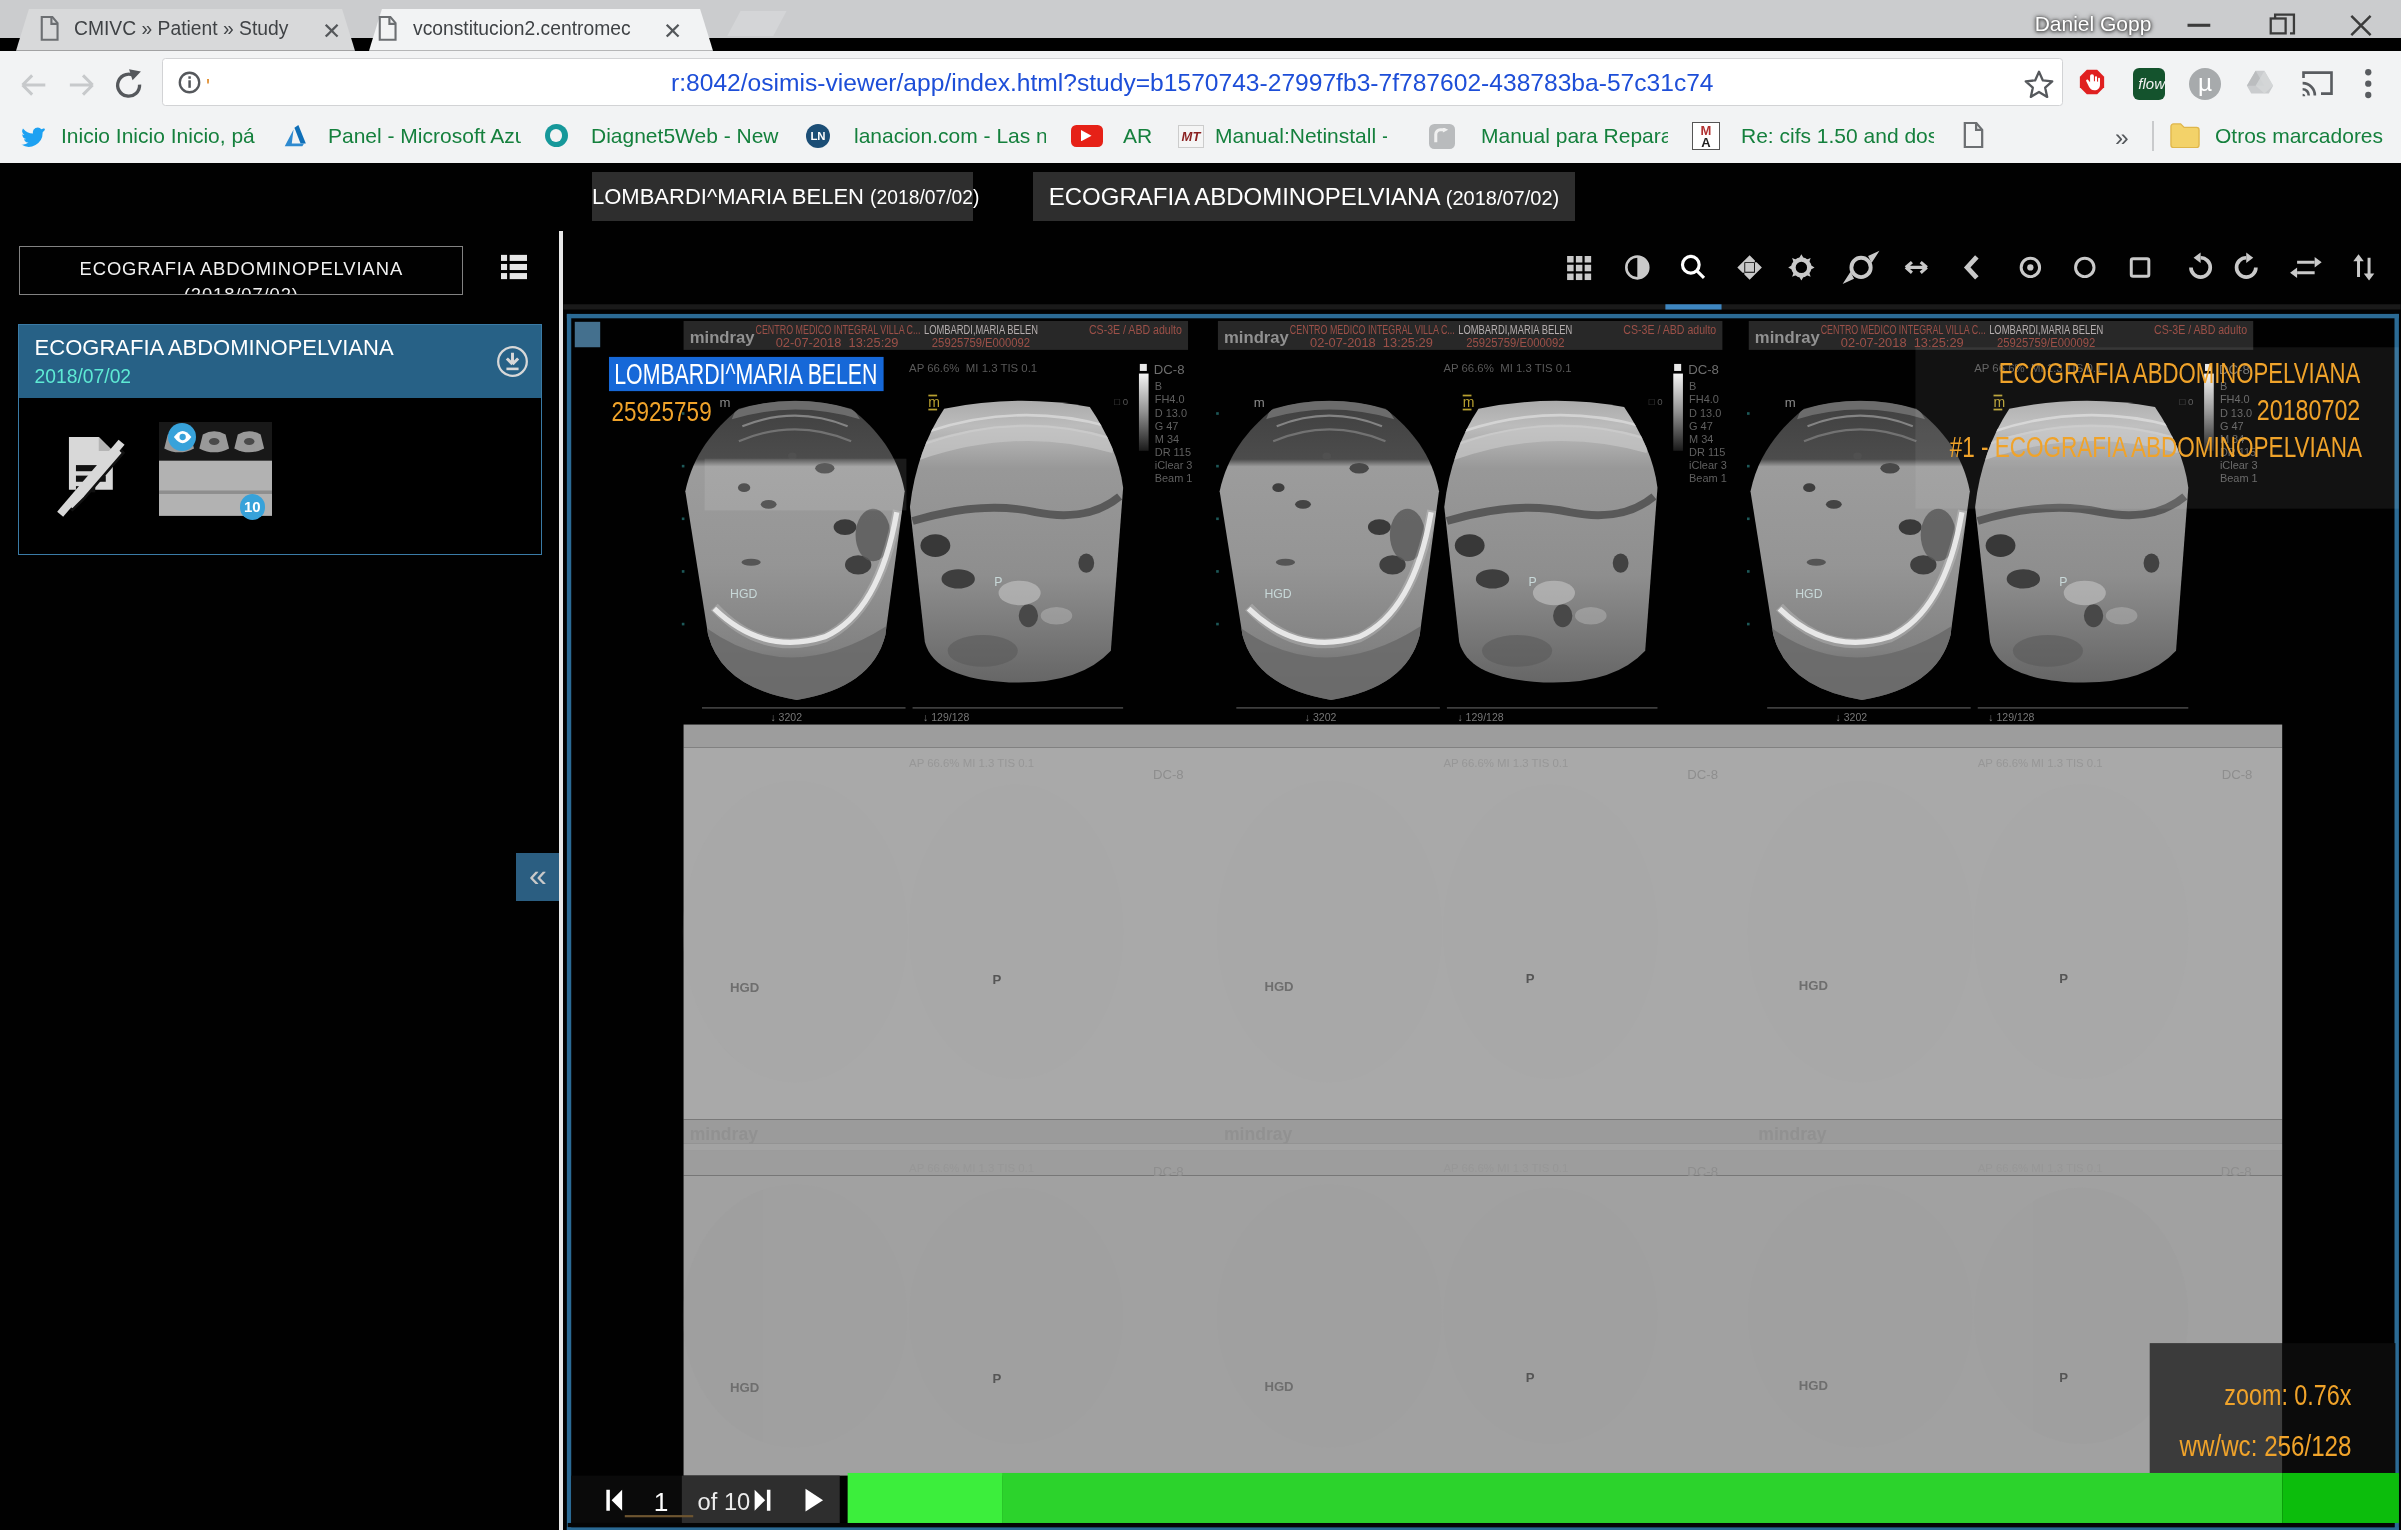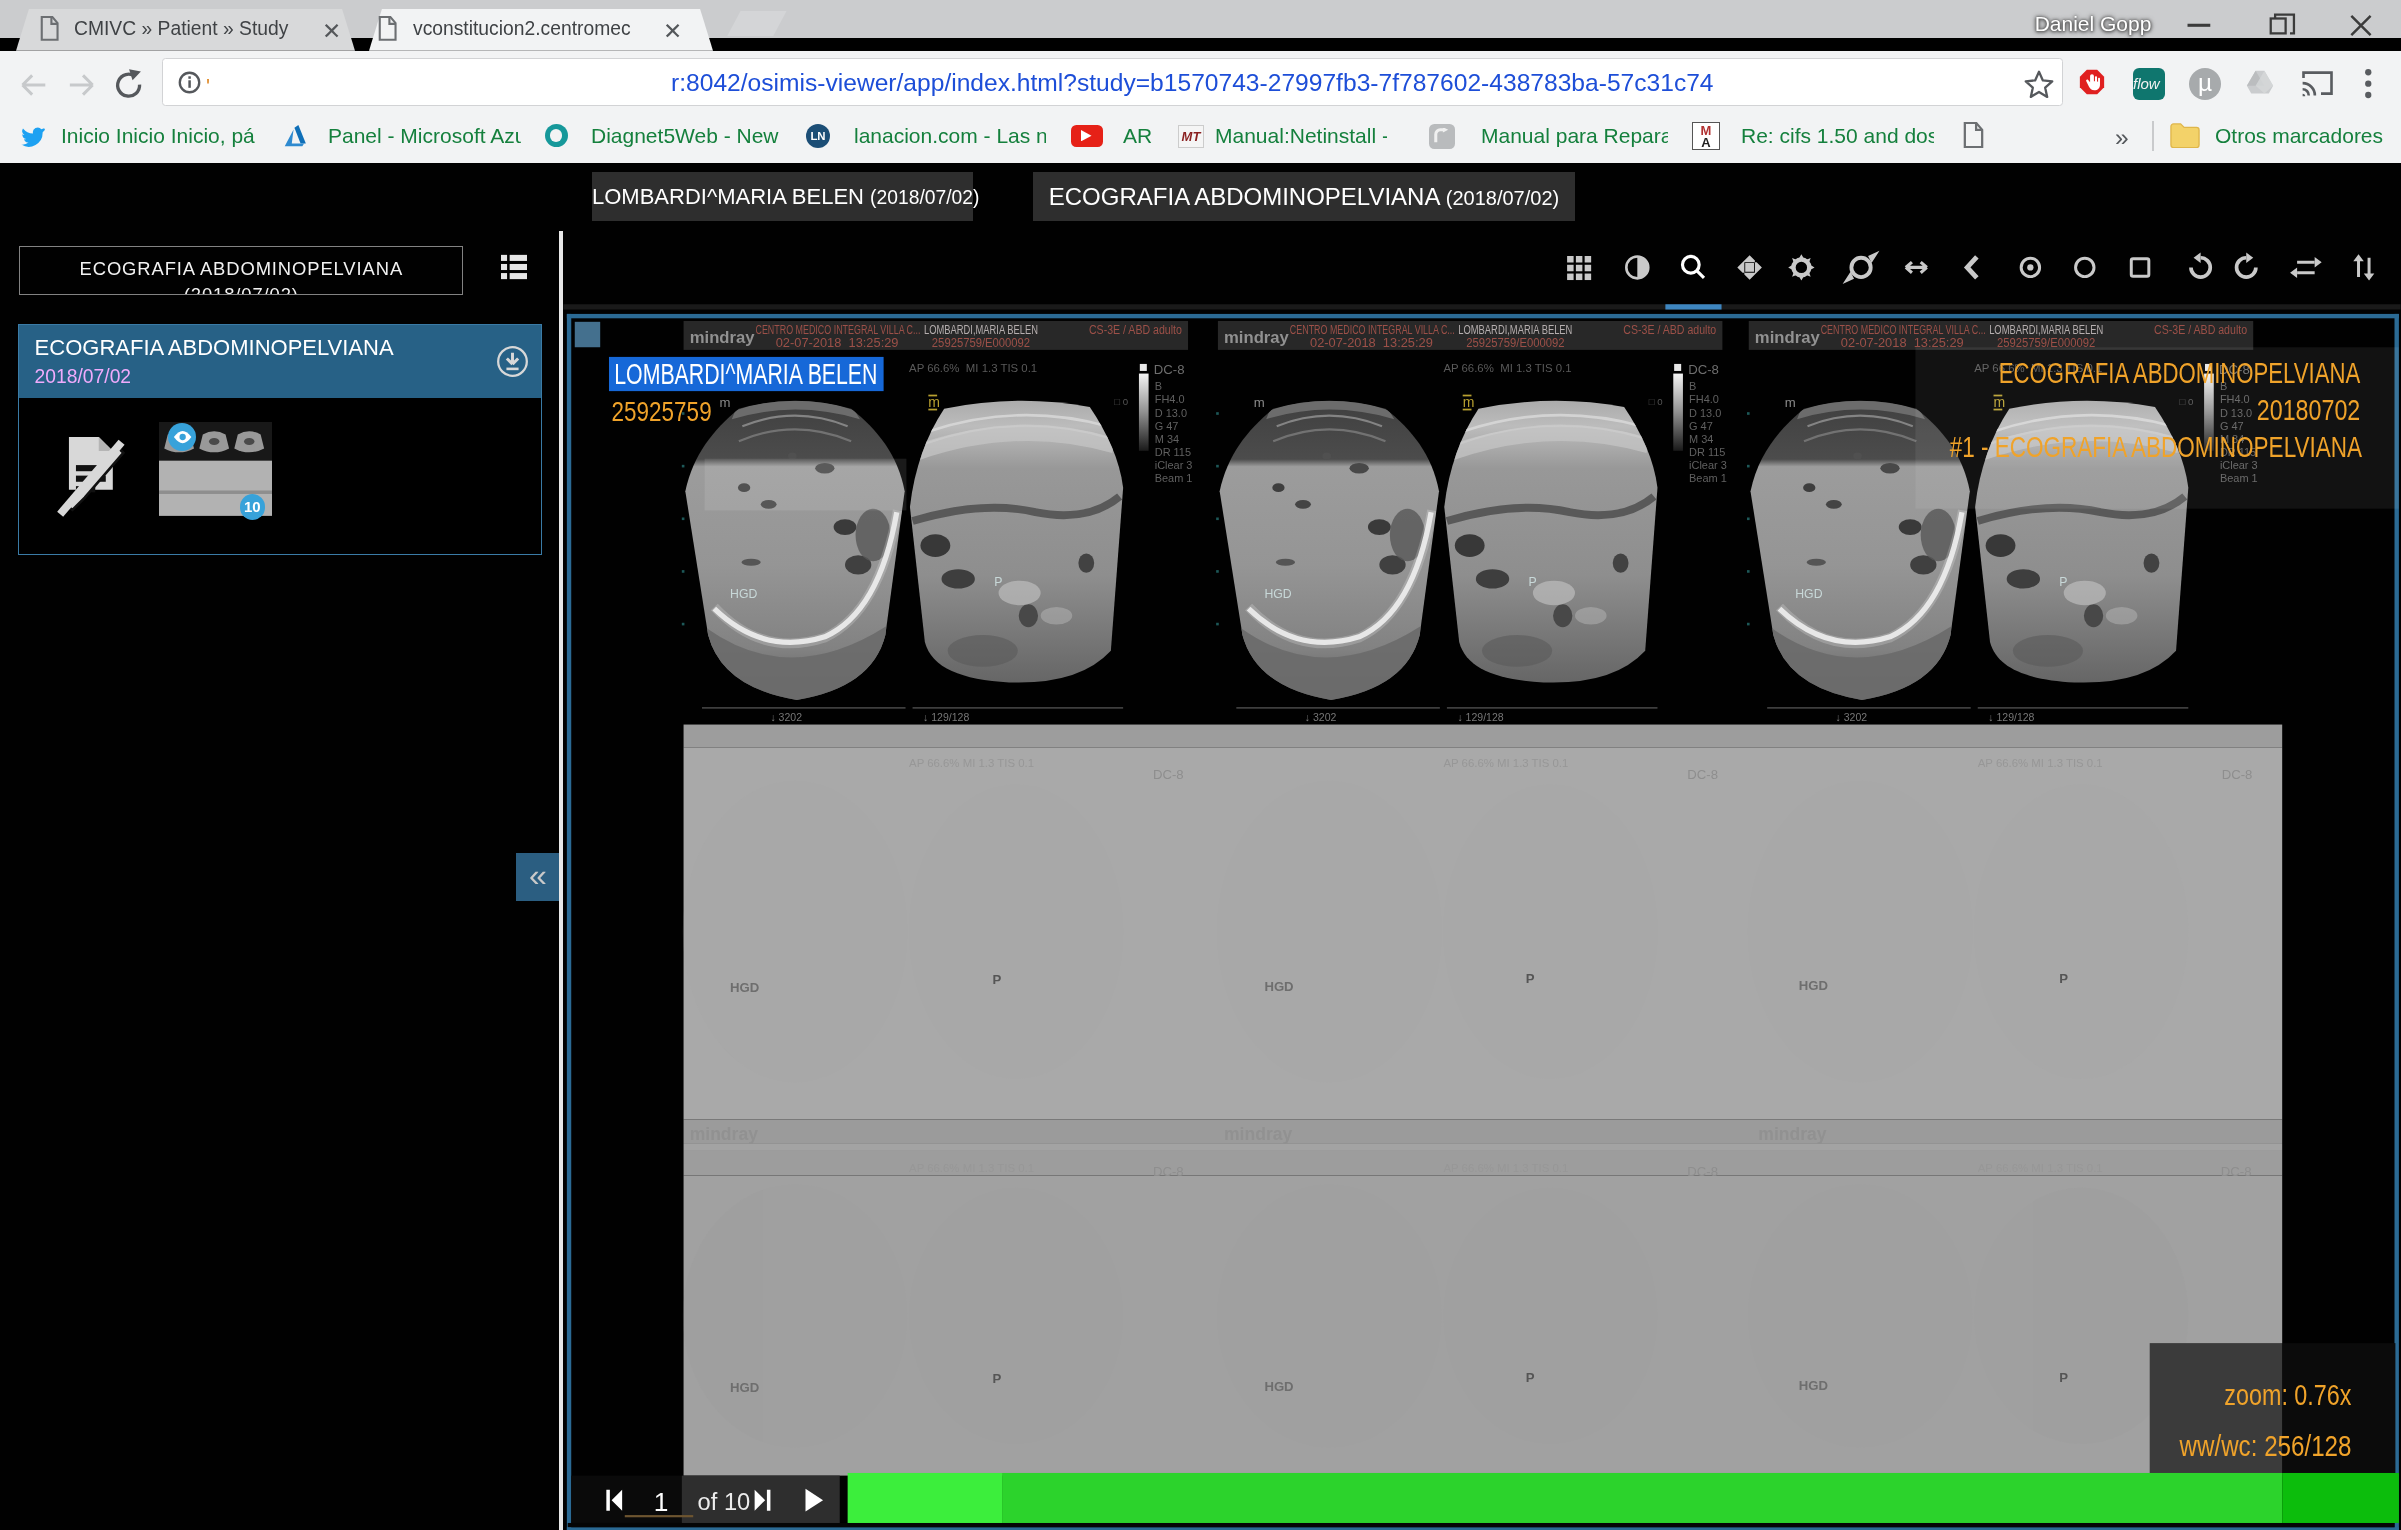--- a/index.html
+++ b/index.html
@@ -23,21 +23,21 @@
 
 #viewer{position:absolute;left:0;top:163px;width:2401px;height:1367px;background:#010101}
 .hbtn{position:absolute;top:8.8px;height:49px;background:#2e2e2e;color:#fff;font-size:24px;text-align:center;line-height:49px;white-space:nowrap}
 .hbtn small{font-size:20px}
 #sbox{position:absolute;left:19.3px;top:83px;width:444px;height:49px;border:1.8px solid #828282;overflow:hidden;text-align:center}
 #sbox .l1{margin-top:10.5px;font-size:18.4px;color:#f2f2f2;letter-spacing:0.9px}
 #sbox .l2{font-size:18.4px;color:#f2f2f2;margin-top:4.4px;letter-spacing:0.9px}
 #panel{position:absolute;left:17.6px;top:161px;width:524px;height:231px;border:1.8px solid #3a7ba6;background:#000}
 #phead{position:absolute;left:0;top:0;width:100%;height:73px;background:#276186}
 #phead .t1{position:absolute;left:16px;top:9.7px;font-size:22px;color:#fff;white-space:nowrap}
-#phead .t2{position:absolute;left:16px;top:41px;font-size:19.3px;color:#f0abfc}
+#phead .t2{position:absolute;left:16px;top:41px;font-size:19.3px;color:#5eead4}
 #collapse{position:absolute;left:516px;top:690px;width:44px;height:48px;background:#2b5e81;color:#c9c9c9;font-size:32px;text-align:center;line-height:44px}
 #vline{position:absolute;left:559px;top:68px;width:3.5px;height:1300px;background:#e8e8e8}
 </style></head>
 <body>
 <div id="stage">
 
   <div id="tabbar">
     <div class="tab tab1"></div>
     <div class="tab tab2"></div>
     <div class="newtab"></div>
@@ -79,21 +79,21 @@
     <div class="abs" style="left:206px;top:23px;font-size:21px;color:#e08a28">'</div>
     <div id="url">r:8042/osimis-viewer/app/index.html?study=b1570743-27997fb3-7f787602-438783ba-57c31c74</div>
     <svg class="abs" style="left:2024px;top:19.3px" width="30" height="30" viewBox="0 0 34 34">
         <path d="M17 2 l4.4 9.8 10.6 1 -8 7.2 2.3 10.5 -9.3 -5.6 -9.3 5.6 2.3 -10.5 -8 -7.2 10.6 -1 z" fill="none" stroke="#55585c" stroke-width="2.6" stroke-linejoin="round"></path>
       </svg>
 
     <svg class="abs" style="left:2079px;top:18.4px" width="26" height="26" viewBox="0 0 30 30">
         <path d="M9 1 h12 l8 8 v12 l-8 8 h-12 l-8 -8 v-12 z" fill="#e02020"></path>
         <path d="M15 6 c1.4 0 2.2 1 2.2 2.2 l0 6 l1.2 0 l0 -5 c0 -1.3 2.4 -1.3 2.4 0 l0 5.3 l1.2 .2 l0 -3.6 c0 -1.4 2.2 -1.4 2.2 0 l0 7 c0 4 -2.6 6.4 -6.4 6.4 c-3.4 0 -5 -1.6 -6.4 -4.4 l-3 -6 c-.8 -1.5 1.2 -2.6 2.2 -1.4 l2.2 2.6 l0 -7 c0 -1.3 .8 -2.3 2.2 -2.3 z" fill="#fff"></path>
       </svg>
-    <div class="abs" style="left:2133px;top:16.7px;width:32px;height:32px;background:#0f766e;border-radius:6.1px;color:#f2f2f2;font-size:15px;text-align:left;line-height:32px;font-style:italic">flow</div>
+    <div class="abs" style="left:2133px;top:16.7px;width:32px;height:32px;background:#14532d;border-radius:6.1px;color:#f2f2f2;font-size:15px;text-align:right;line-height:32px;font-style:italic">flow</div>
     <div class="abs" style="left:2189px;top:16.7px;width:32px;height:32px;background:#a7aaac;border-radius:50%;color:#fff;font-size:24.6px;text-align:center;line-height:30px">µ</div>
     <svg class="abs" style="left:2245px;top:17.6px" width="30" height="28" viewBox="0 0 34 32">
         <path d="M12 2 h10 l10 17 -5 9 h-20 l-5 -9 z" fill="#caccce"></path>
         <path d="M12 2 l10 17 h-20 z" fill="#bbbdbf"></path>
         <path d="M22 2 l-10 17 10 9 10 -9 z" fill="#d6d8da" opacity=".8"></path>
       </svg>
     <svg class="abs" style="left:2300px;top:17.6px" width="35" height="30" viewBox="0 0 40 34">
         <path d="M4 10 v-6 h32 v24 h-12" fill="none" stroke="#595c60" stroke-width="3"></path>
         <path d="M3 16 a14 14 0 0 1 14 14 M3 23 a7 7 0 0 1 7 7 M3 29.5 a1.5 1.5 0 0 1 1.5 1.5" fill="none" stroke="#595c60" stroke-width="3"></path>
       </svg>

